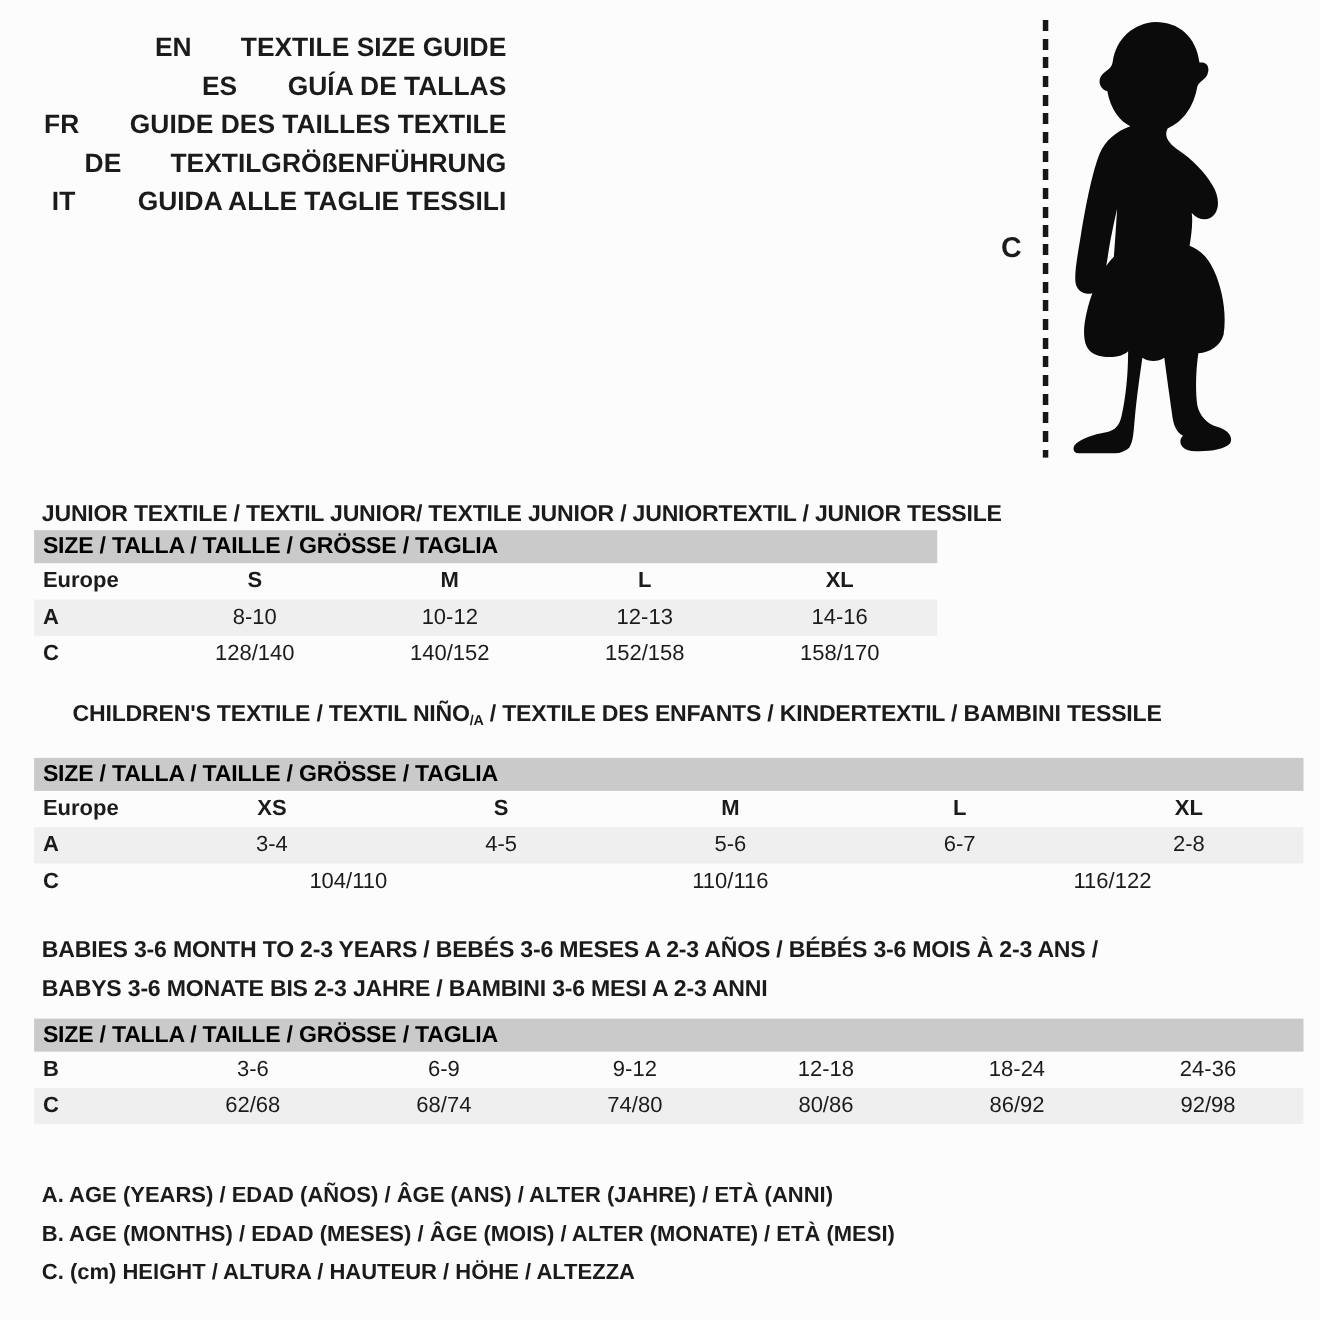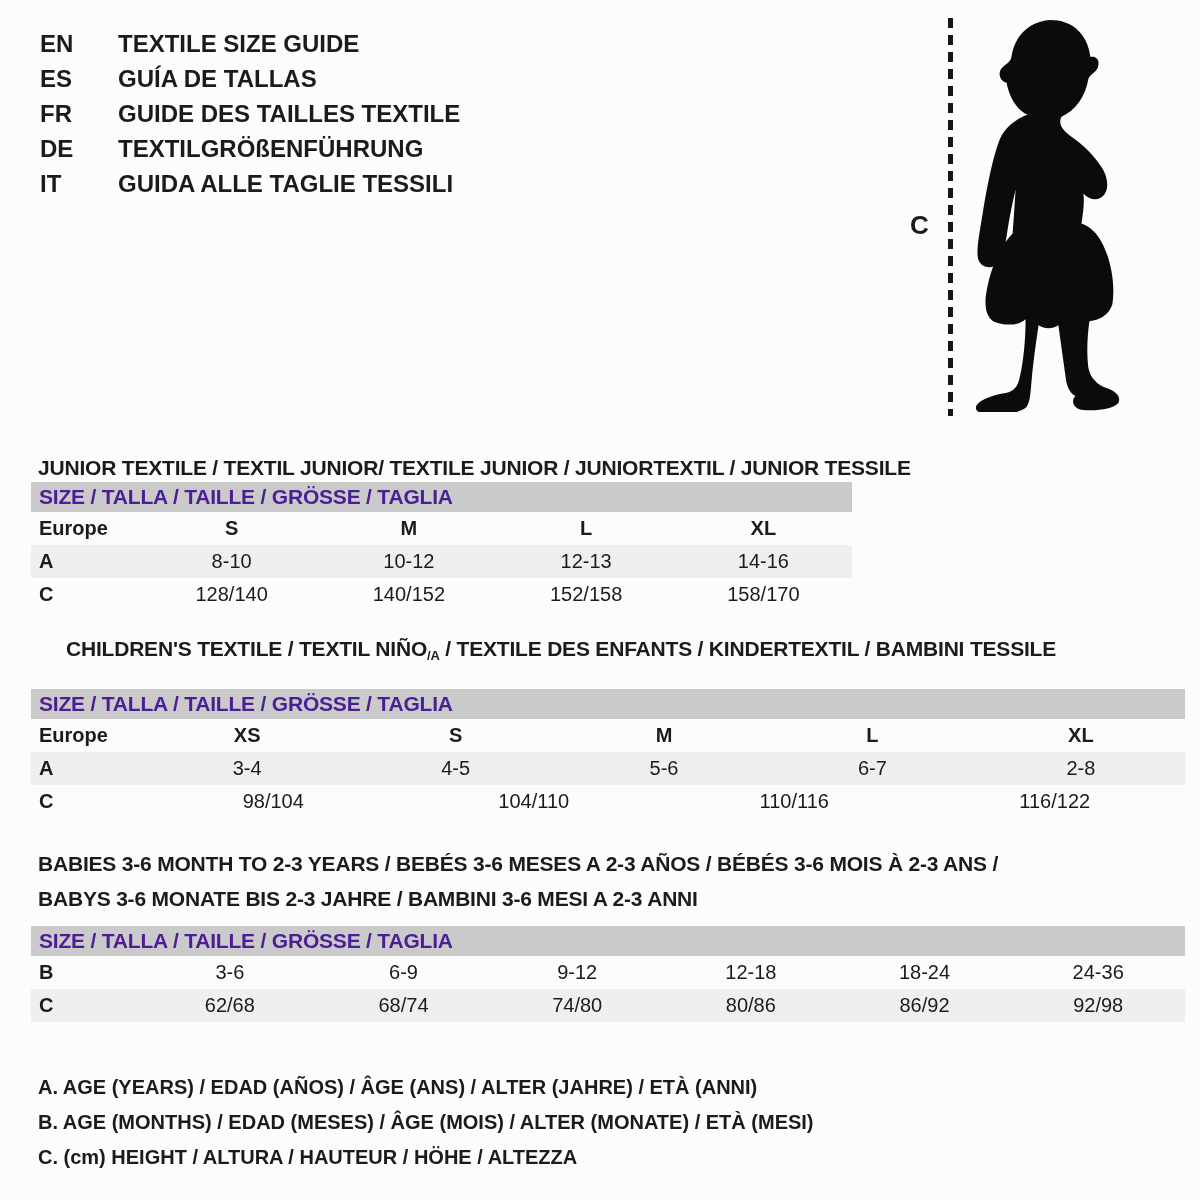--- a/index.html
+++ b/index.html
@@ -5,39 +5,39 @@
   html,body{margin:0;padding:0;}
   body{
     width:1200px;height:1200px;position:relative;overflow:hidden;
     background:#fcfcfc;color:#1b1b1b;
     font-family:"Liberation Sans",sans-serif;
     -webkit-font-smoothing:antialiased;
   }
   .abs{position:absolute;}
   
   .lang-block{left:40px;top:26px;font-size:24px;font-weight:700;}
-  .lang-row{display:flex;line-height:35px;white-space:nowrap;}
+  .lang-row{display:flex;line-height:35px;white-space:nowrap;justify-content:flex-end;}
   .lang-code{width:78px;}
   
   .figure{left:905px;top:14px;width:250px;height:405px;}
   .measure-line{
     position:absolute;left:43px;top:4px;width:5px;height:398px;
     background:repeating-linear-gradient(to bottom,#161616 0 10px,transparent 10px 17px);
   }
   .measure-label{position:absolute;left:5px;top:196px;font-size:26px;font-weight:700;}
   .silhouette{position:absolute;left:63px;top:4px;}
   
   .sec-title{font-size:21px;font-weight:700;white-space:nowrap;letter-spacing:-0.2px;}
   .sub{font-size:13px;vertical-align:-4px;}
   .two-line{line-height:35px;}
   
   .size-table{left:31px;}
   .t1{width:821px;}
   .t2{width:1154px;}
-  .band{height:30px;line-height:30px;background:#cacaca;color:#4c1d95;
+  .band{height:30px;line-height:30px;background:#cacaca;color:#000000;
         font-size:21px;font-weight:700;padding-left:8px;letter-spacing:-0.2px;}
   .trow{display:flex;height:33px;line-height:33px;font-size:20px;}
   .row-label{width:112px;padding-left:8px;font-weight:700;box-sizing:border-box;}
   .cell{flex:1;text-align:center;font-weight:400;}
   .header-row .cell{font-weight:700;}
   .shaded{background:#efefef;}
   
   .legend{left:38px;top:1070px;font-size:20px;font-weight:700;line-height:35px;white-space:nowrap;}
 </style>
 </head>
@@ -130,21 +130,20 @@
   <div class="trow shaded">
     <span class="row-label">A</span>
     <span class="cell">3-4</span>
     <span class="cell">4-5</span>
     <span class="cell">5-6</span>
     <span class="cell">6-7</span>
     <span class="cell">2-8</span>
   </div>
   <div class="trow">
     <span class="row-label">C</span>
-    <span class="cell">98/104</span>
     <span class="cell">104/110</span>
     <span class="cell">110/116</span>
     <span class="cell">116/122</span>
   </div>
 </div>
 
 <div class="abs sec-title two-line" style="left:38px;top:846px;">
   <div>BABIES 3-6 MONTH TO 2-3 YEARS / BEBÉS 3-6 MESES A 2-3 AÑOS / BÉBÉS 3-6 MOIS À 2-3 ANS /</div>
   <div>BABYS 3-6 MONATE BIS 2-3 JAHRE / BAMBINI 3-6 MESI A 2-3 ANNI</div>
 </div>

